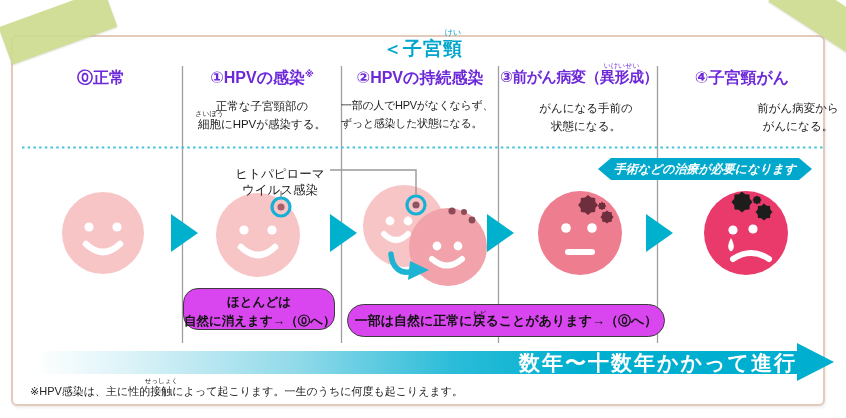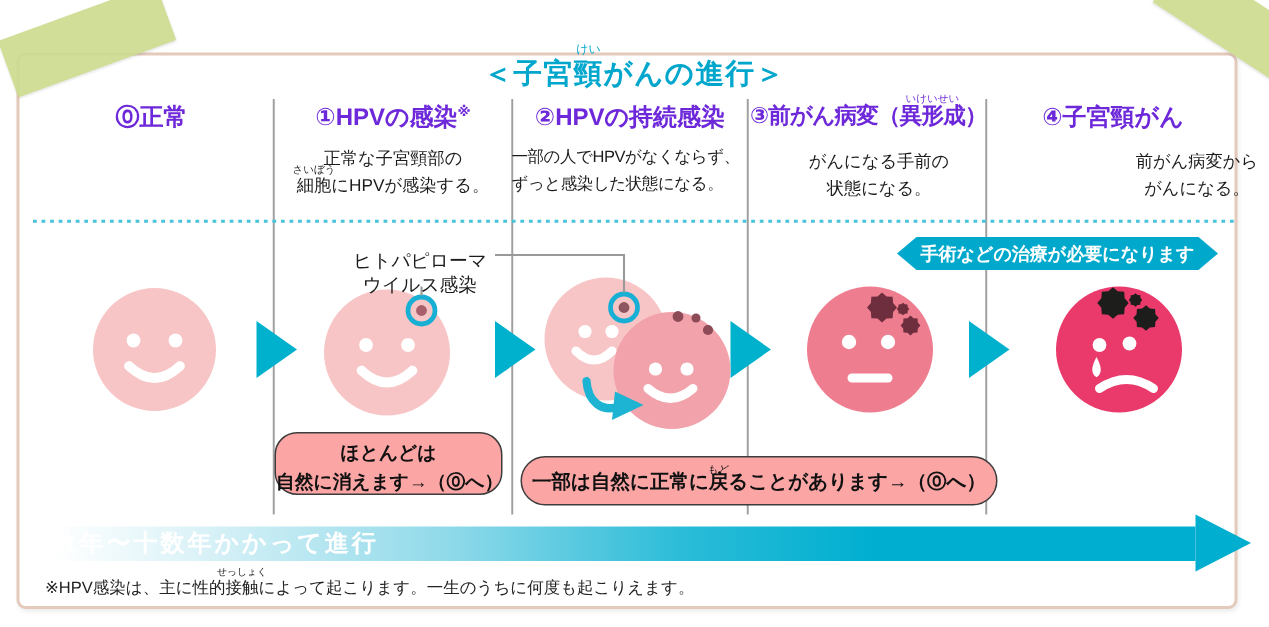--- a/index.html
+++ b/index.html
@@ -58,42 +58,43 @@
     font-size:12.5px; font-weight:normal; line-height:1.3; z-index:3; white-space:nowrap;
   }
 
   
   .banner {
     left:598px; top:158px; width:214px; height:22px;
     background:#00a9cc; color:#fff; font-size:12px; font-weight:bold;
     line-height:22px; text-align:center; white-space:nowrap;
     clip-path:polygon(0 50%, 13px 0, calc(100% - 13px) 0, 100% 50%, calc(100% - 13px) 100%, 13px 100%);
     z-index:3;
+    font-style:italic;
   }
 
   
   .bubble {
-    background:#fca5a5; border:1.5px solid #3c3c3c; z-index:4;
+    background:#d946ef; border:1.5px solid #3c3c3c; z-index:4;
     font-weight:bold; text-align:center; color:#111; white-space:nowrap;
   }
   .bubble1 {
     left:183px; top:288px; width:152px; height:42px; border-radius:15px;
     font-size:12.5px; line-height:1.5; padding-top:4px;
   }
   .bubble2 {
     left:347px; top:304px; width:318px; height:33px; border-radius:17px;
     font-size:13px; line-height:31px;
   }
 
   
   .timeline-body {
     left:35px; top:351px; width:762px; height:23px;
     background:linear-gradient(90deg,#ffffff 0%,#ddf3f8 12%,#8ed9e9 35%,#2bbcd8 55%,#00afd0 72%,#00afd0 100%);
-    color:#fff; font-size:16px; font-weight:bold; letter-spacing:2px;
-    text-align:left; line-height:23px; z-index:2; white-space:nowrap;
+    color:#fff; font-size:21px; font-weight:bold; letter-spacing:2px;
+    text-align:right; line-height:23px; z-index:2; white-space:nowrap;
   }
   .timeline-head {
     left:797px; top:343px; width:0; height:0; z-index:2;
     border-top:19.5px solid transparent; border-bottom:19.5px solid transparent;
     border-left:37px solid #00afd0;
   }
 
   
   .footnote {
     left:30px; top:384px; font-size:11px; color:#222; z-index:3; white-space:nowrap;
@@ -102,21 +103,21 @@
 
   .gfx { left:0; top:0; z-index:2; pointer-events:none; }
 </style>
 </head>
 <body>
 
 <div class="abs card"></div>
 <div class="abs tape tape-left"></div>
 <div class="abs tape tape-right"></div>
 
-<div class="abs title"><span>＜子宮</span><span class="furi"><span>頸</span><span class="rt">けい</span></span><span>がんの進行＞</span></div>
+<div class="abs title"><span>＜子宮</span><span class="furi"><span>頸</span><span class="rt">けい</span></span></div>
 
 <div class="abs stage-label" style="left:20px;width:162px;">⓪正常</div>
 <div class="abs stage-label" style="left:184px;width:156px;"><span>①HPVの感染</span><sup>※</sup></div>
 <div class="abs stage-label" style="left:343px;width:154px;">②HPVの持続感染</div>
 <div class="abs stage-label" style="left:500px;width:156px;font-size:15px;letter-spacing:-0.5px;"><span>③前がん病変（</span><span class="furi"><span>異形成</span><span class="rt small">いけいせい</span></span><span>）</span></div>
 <div class="abs stage-label" style="left:659px;width:166px;">④子宮頸がん</div>
 
 <div class="abs stage-desc" style="left:184px;top:97px;width:156px;">
   <div>正常な子宮頸部の</div>
   <div><span class="furi"><span>細胞</span><span class="rt small">さいぼう</span></span><span>にHPVが感染する。</span></div>

